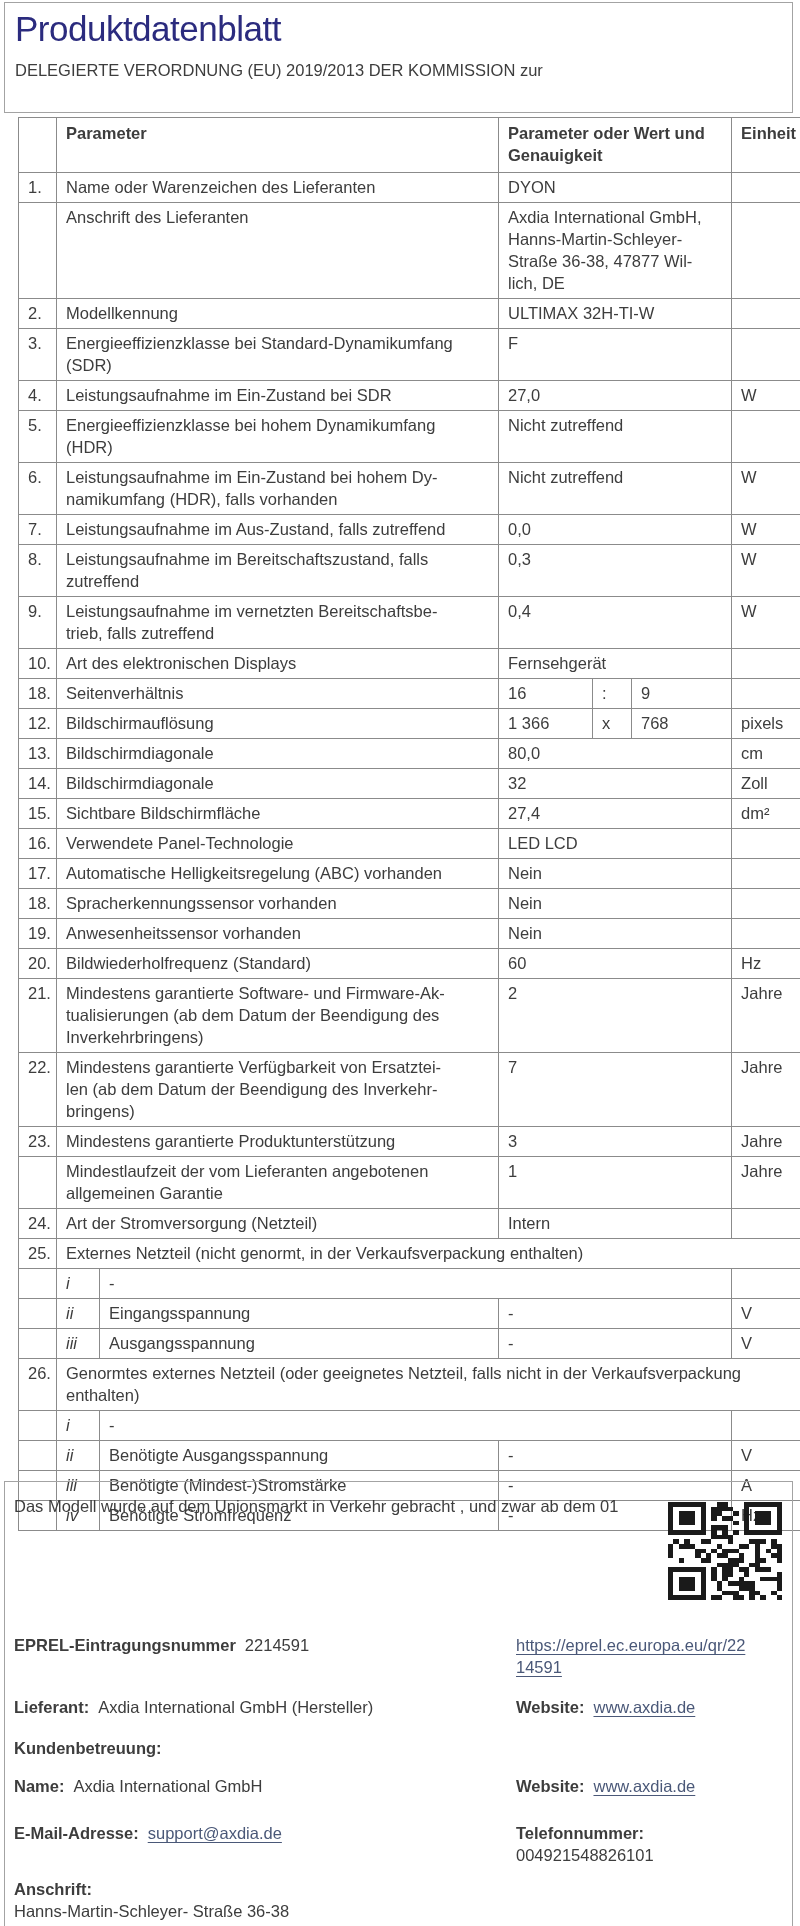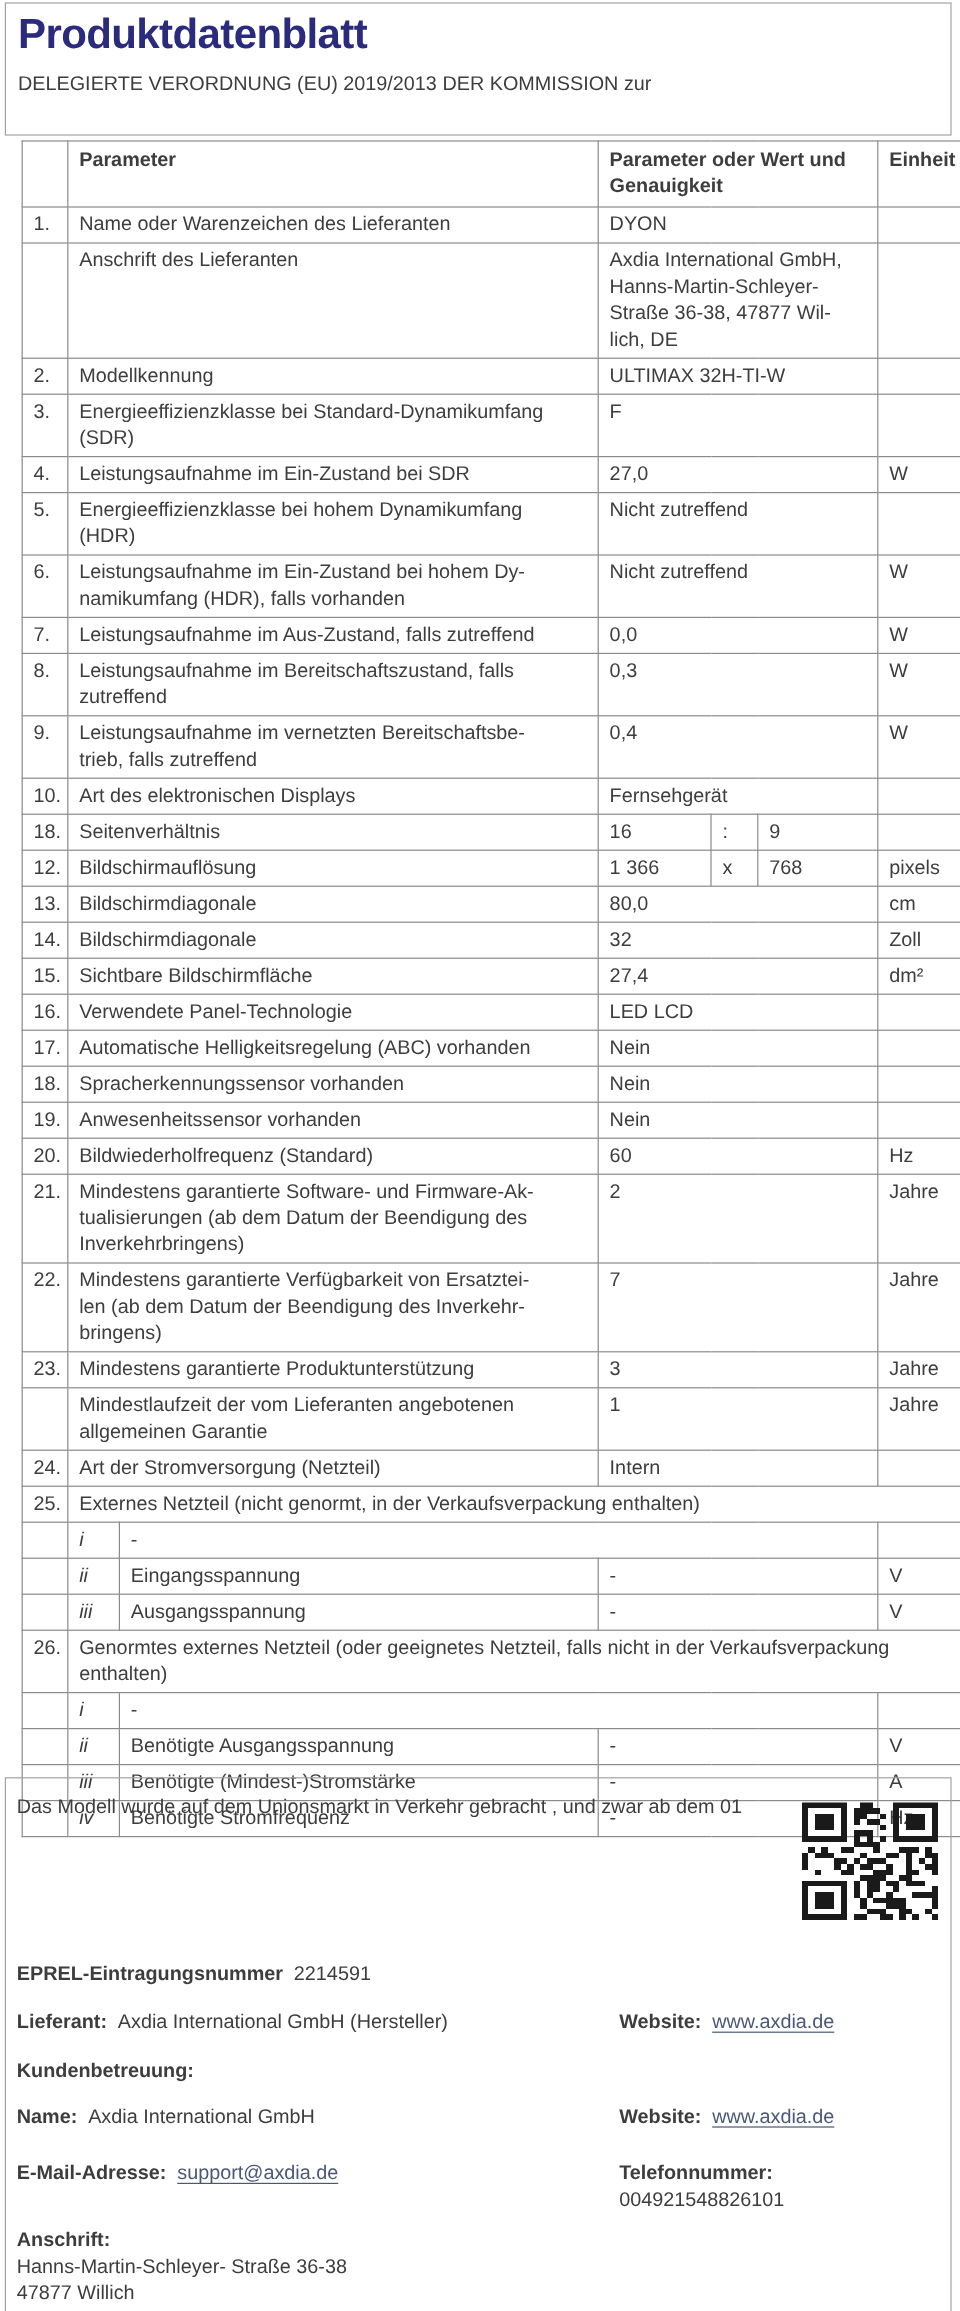--- a/index.html
+++ b/index.html
@@ -17,21 +17,21 @@
     color:var(--text);overflow:hidden;position:relative;
   }
   .page{position:relative;width:800px;height:1926px;}
 
   
   .title-box{
     position:absolute;left:4px;top:2px;width:789px;height:111px;
     border:1px solid var(--boxborder);padding:6px 10px 0 10px;
   }
   .page-title{
-    font-size:35px;font-weight:bold;color:var(--accent);
+    font-size:35px;font-weight:normal;color:var(--accent);
     margin:0 0 9px 0;letter-spacing:-0.5px;line-height:40px;
   }
   .subtitle{font-size:16.5px;line-height:25px;color:var(--text);}
 
   
   table.param-table{
     position:absolute;left:18px;top:117px;width:789px;
     border-collapse:collapse;table-layout:fixed;
   }
   .param-table td,.param-table th{
@@ -555,20 +555,24 @@
         <rect x="17" y="20" width="1" height="1" fill="#1a1a1a"></rect>
         <rect x="20" y="20" width="1" height="1" fill="#1a1a1a"></rect>
       </svg>
 
     <div class="market-line">Das Modell wurde auf dem Unionsmarkt in Verkehr gebracht , und zwar ab dem 01</div>
 
     <div class="frow row-eprel">
       <div>
         <span class="lbl">EPREL-Eintragungsnummer</span><span class="gap"></span><span>2214591</span>
       </div>
+      <div>
+        <a href="#" class="link">https://eprel.ec.europa.eu/qr/22
+14591</a>
+      </div>
     </div>
 
     <div class="frow row-supplier">
       <div>
         <span class="lbl">Lieferant:</span><span class="gap"></span><span>Axdia International GmbH (Hersteller)</span>
       </div>
       <div>
         <span class="lbl">Website:</span><span class="gap"></span><a href="#" class="link">www.axdia.de</a>
       </div>
     </div>

